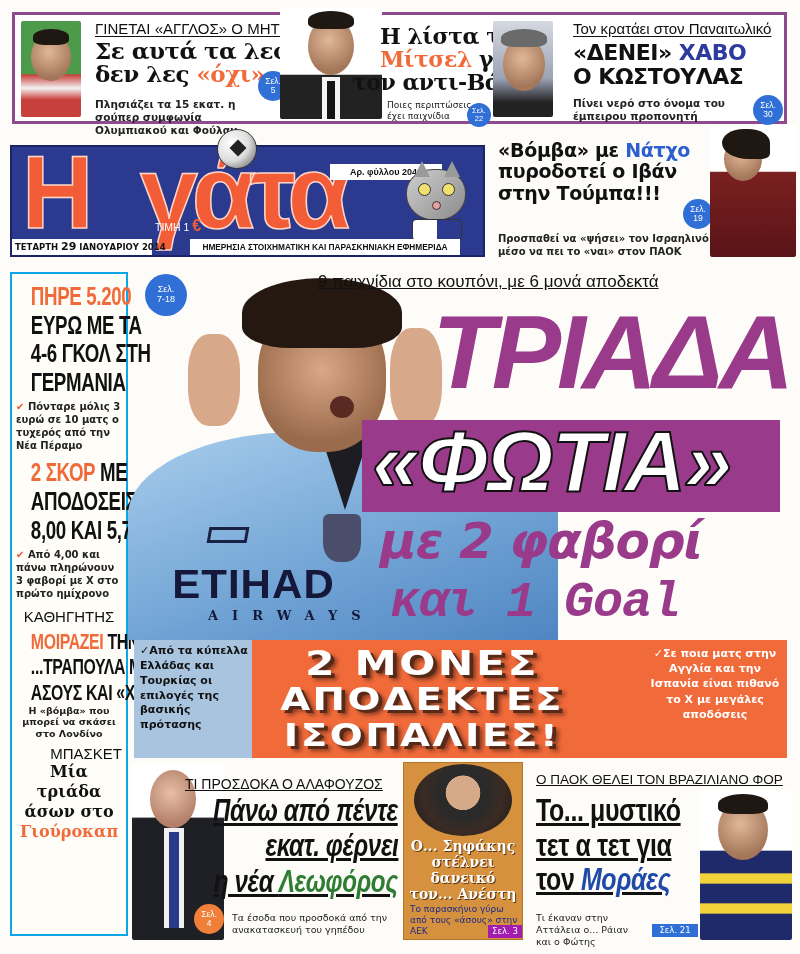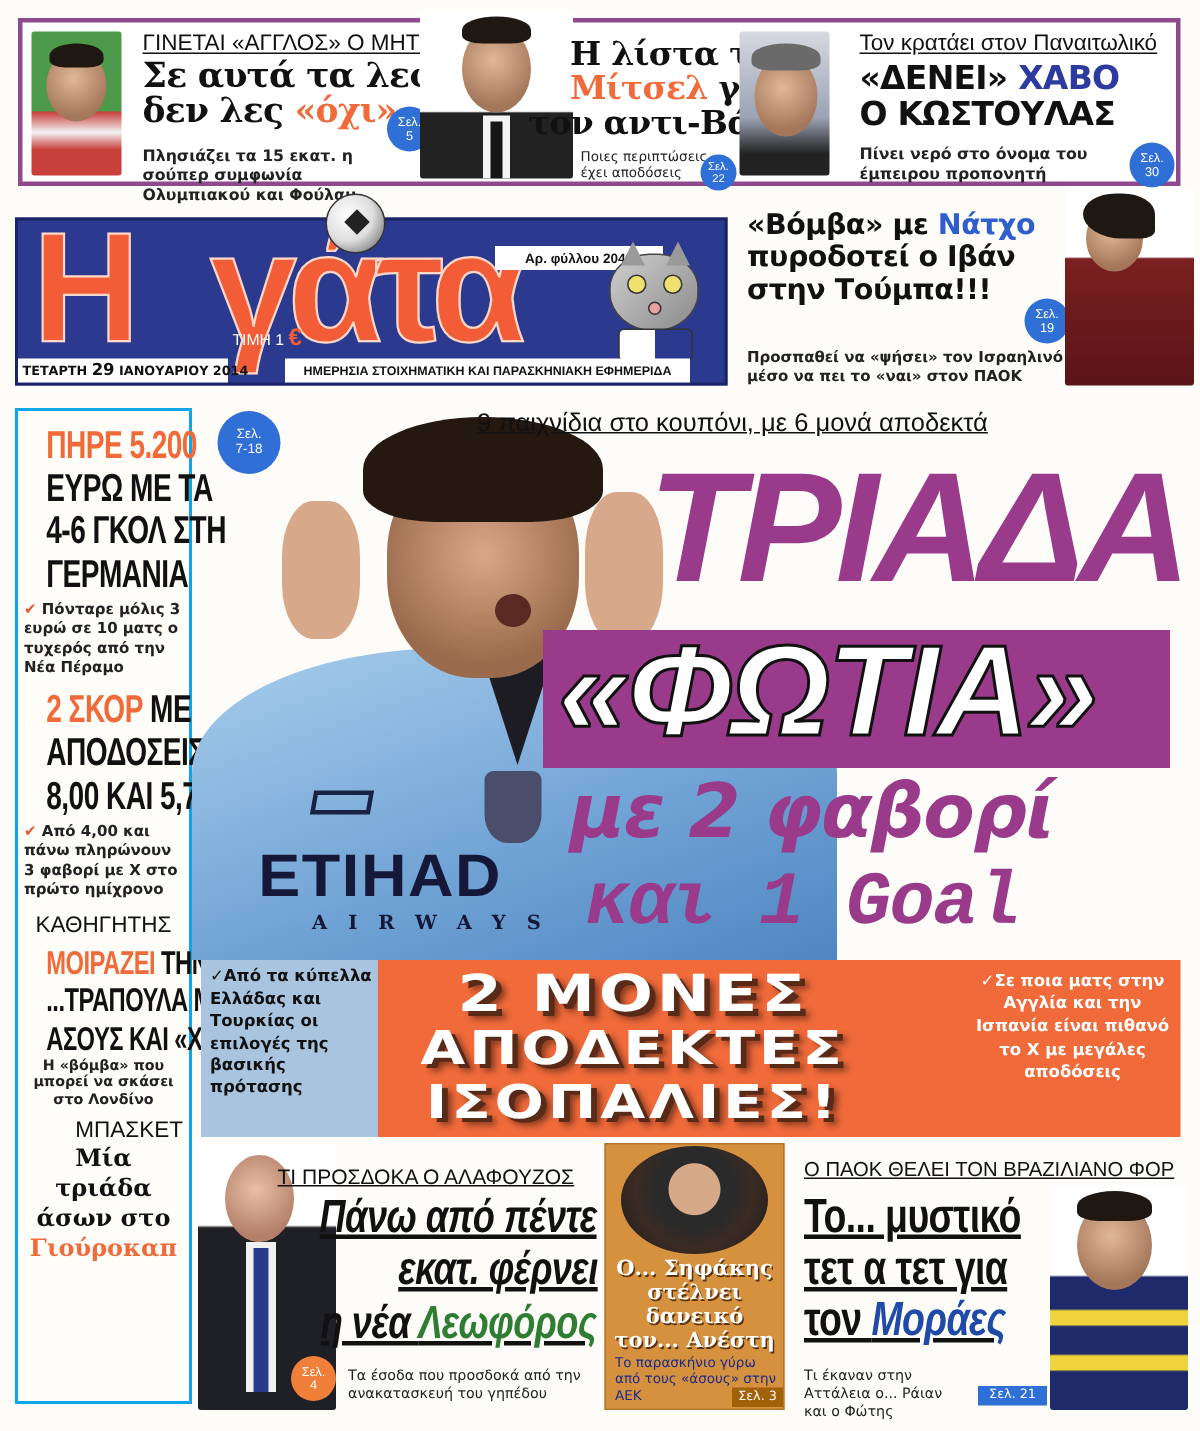--- a/index.html
+++ b/index.html
@@ -73,21 +73,21 @@
     <div class="abs" style="left:42px;top:70px;width:18px;height:42px;background:#f4f4f4;"></div>
     <div class="abs" style="left:47px;top:74px;width:8px;height:38px;background:#151515;"></div>
   </div>
   <div class="abs hl-black" style="left:365px;top:10px;font-size:22px;white-space:nowrap;line-height:1.05;">
     <div>Η λίστα του</div>
     <div><span class="orange">Μίτσελ</span><span> για</span></div>
     <div style="margin-left:-28px;">τον αντι-Βάις</div>
   </div>
   <div class="abs sub" style="left:372px;top:85px;font-size:9px;font-weight:normal;">
     <div>Ποιες περιπτώσεις</div>
-    <div>έχει αποδόσεις</div>
+    <div>έχει παιχνίδια</div>
   </div>
   <div class="abs page-badge" style="left:452px;top:88px;width:24px;height:24px;font-size:7.5px;">
     <span>Σελ.</span>
     <span>22</span>
   </div>
 
   <div class="abs photo" style="left:478px;top:6px;width:60px;height:96px;background:linear-gradient(180deg,#d6d9e0,#9aa2b4 60%,#222 85%);">
     <div class="face" style="left:10px;top:16px;width:42px;height:54px;"></div>
     <div class="hair" style="left:8px;top:8px;width:46px;height:18px;background:#6a6a6a;"></div>
   </div>
@@ -222,21 +222,21 @@
 <div class="abs page-badge page-badge-orange" style="left:194px;top:904px;">
   <span>Σελ.</span>
   <span>4</span>
 </div>
 <div class="abs" style="left:232px;top:912px;width:170px;font-size:9.5px;line-height:1.25;color:#222;">Τα έσοδα που προσδοκά από την ανακατασκευή του γηπέδου</div>
 
 <div class="abs" style="left:403px;top:762px;width:120px;height:178px;background:#d6913e;border:1px solid #b5742c;"></div>
 <div class="abs" style="left:414px;top:764px;width:98px;height:72px;border-radius:50%;background:radial-gradient(circle at 50% 40%,#d6aa88 0 26%,#2a2a2a 27% 40%,#3b2b24 60%,#1a1a1a);"></div>
 <div class="abs" style="left:407px;top:838px;width:112px;font-family:'DejaVu Serif',serif;font-weight:900;font-size:14px;line-height:1.15;color:#fff;text-align:center;text-shadow:1px 1px 0 #5a3412;">Ο... Σηφάκης στέλνει δανεικό τον... Ανέστη</div>
 <div class="abs" style="left:410px;top:904px;width:110px;font-size:9px;line-height:1.2;color:#1a2a8a;">Το παρασκήνιο γύρω από τους «άσους» στην ΑΕΚ</div>
-<div class="abs" style="left:488px;top:925px;width:34px;height:13px;background:#a16207;color:#fff;font-size:8.5px;line-height:13px;text-align:center;">Σελ. 3</div>
+<div class="abs" style="left:488px;top:925px;width:34px;height:13px;background:#a21caf;color:#fff;font-size:8.5px;line-height:13px;text-align:center;">Σελ. 3</div>
 
 <div class="abs bottom-kicker" style="left:536px;top:772px;font-size:13.5px;">Ο ΠΑΟΚ ΘΕΛΕΙ ΤΟΝ ΒΡΑΖΙΛΙΑΝΟ ΦΟΡ</div>
 <div class="abs photo" style="left:700px;top:790px;width:92px;height:150px;background:linear-gradient(180deg,#fff 0%,#fff 40%,#1e2a6a 41%,#1e2a6a 55%,#f0d23a 56%,#f0d23a 62%,#1e2a6a 63%,#1e2a6a 75%,#f0d23a 76%,#f0d23a 82%,#1e2a6a 83%);">
   <div class="face" style="left:18px;top:10px;width:50px;height:60px;"></div>
   <div class="hair" style="left:18px;top:4px;width:50px;height:20px;"></div>
 </div>
 <div class="abs" style="left:536px;top:793px;font-family:'Liberation Sans',sans-serif;font-weight:bold;font-size:32px;line-height:1.08;white-space:nowrap;transform:scaleX(0.78);transform-origin:left center;letter-spacing:-0.5px;">
   <div style="text-decoration:underline;">Το... μυστικό</div>
   <div style="text-decoration:underline;">τετ α τετ για</div>
   <div style="text-decoration:underline;"><span>τον </span><span class="blue" style="font-style:italic;color:#1f4aa8;">Μοράες</span></div>

